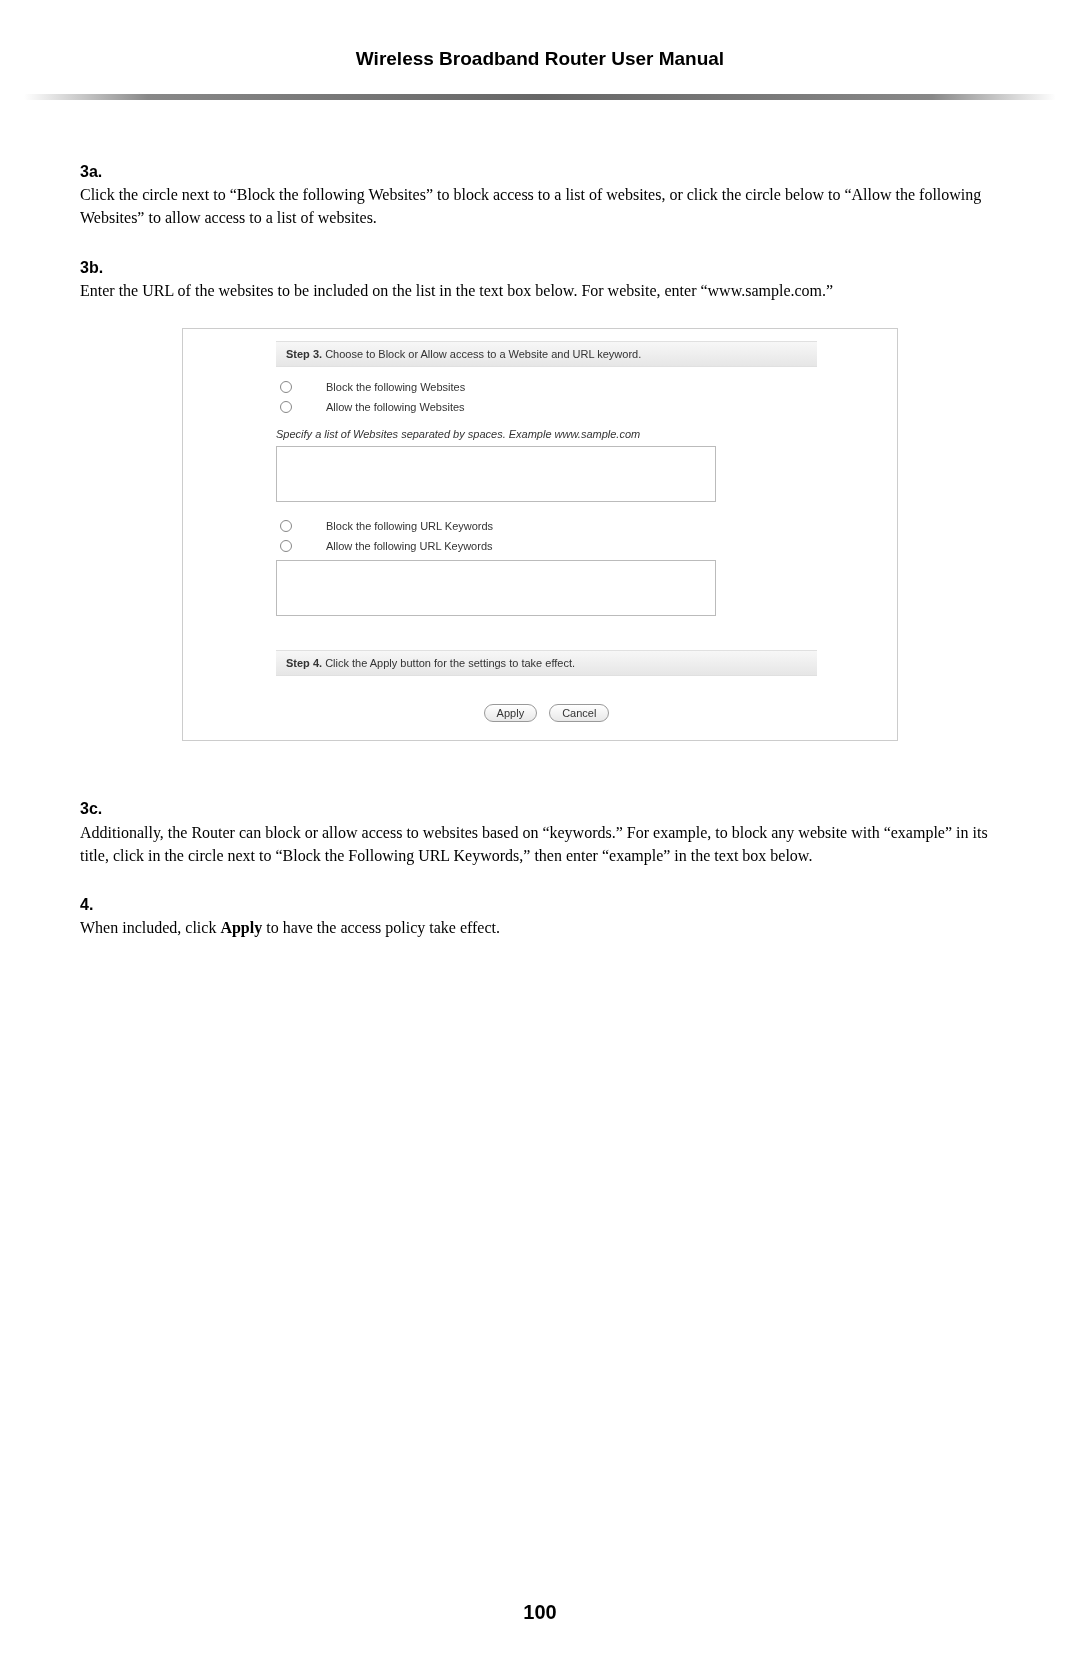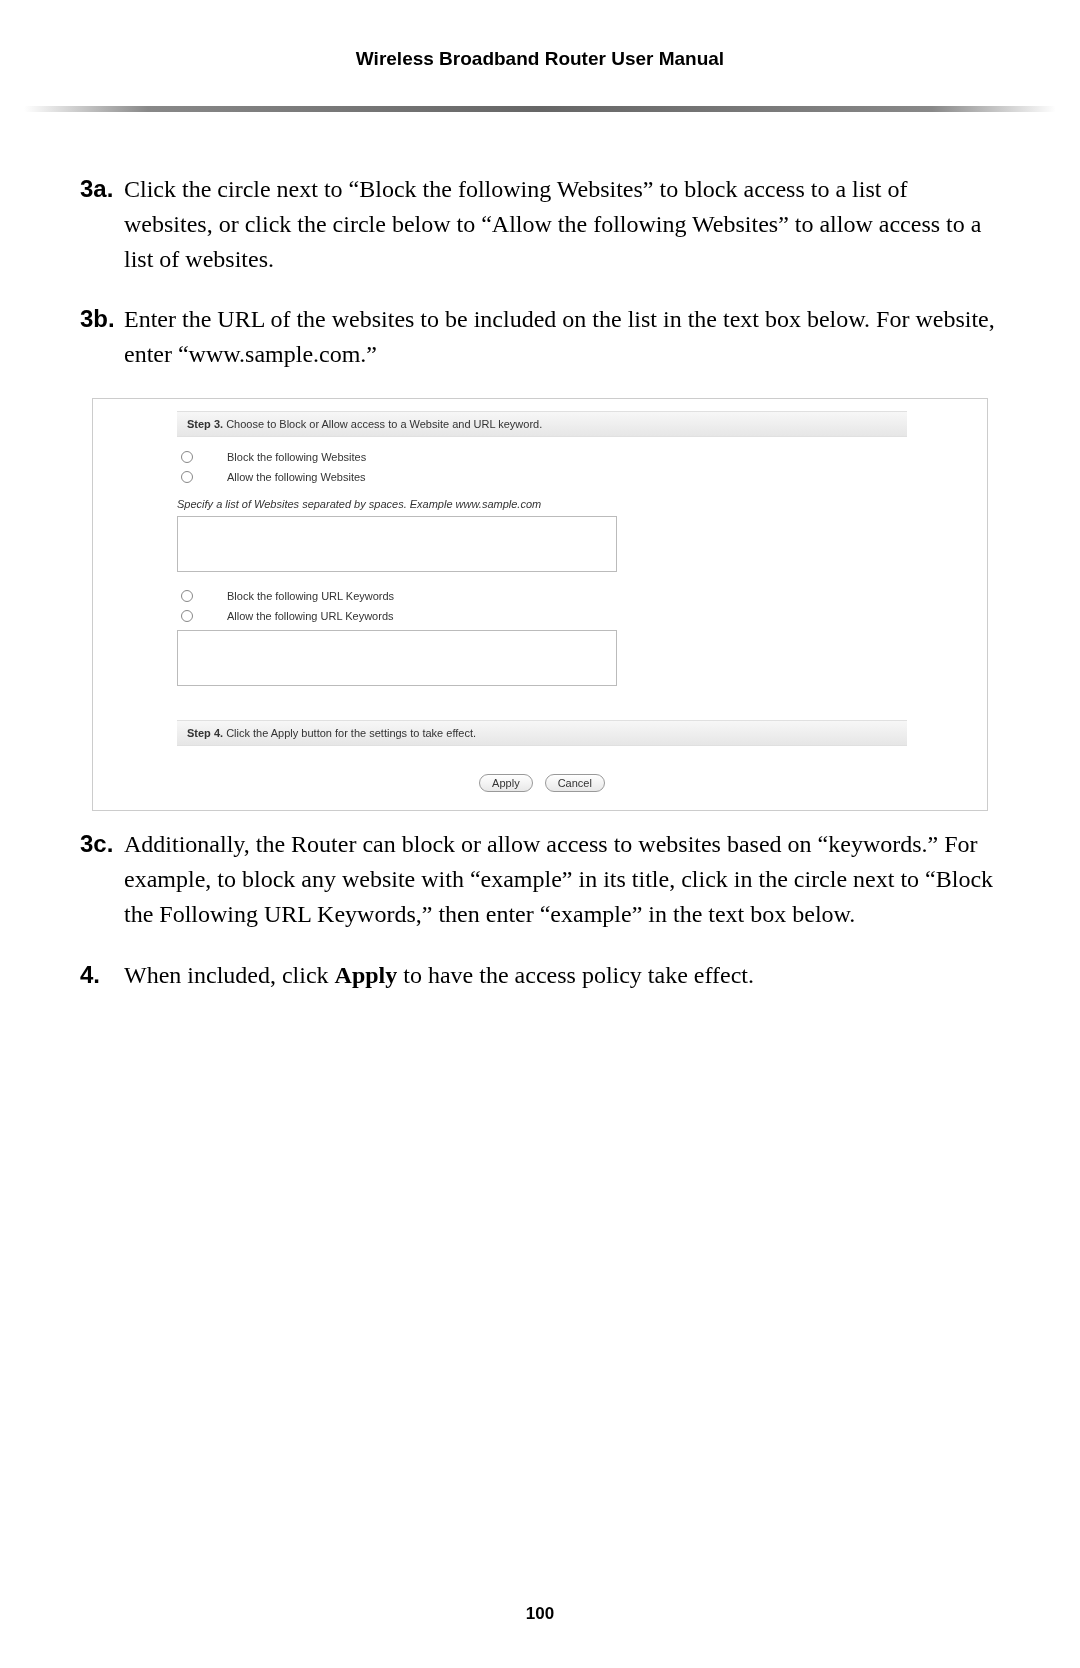--- a/index.html
+++ b/index.html
@@ -7,59 +7,60 @@
       width: 1080px;
       height: 1668px;
       background: #fff;
       font-family: Georgia, "Times New Roman", serif;
       color: #000;
       position: relative;
     }
     .page-header {
       text-align: center;
       padding-top: 48px;
-      padding-bottom: 36px;
+      padding-bottom: 24px;
       font-family: Arial, Helvetica, sans-serif;
       font-weight: bold;
       font-size: 19px;
       color: #000;
     }
     .header-rule {
       height: 6px;
       margin: 0 24px 0 24px;
       background: linear-gradient(to right, #fff 0%, #888 12%, #666 50%, #888 88%, #fff 100%);
       border-radius: 3px;
     }
     .content {
       padding: 60px 80px 0 80px;
     }
     .instr-item {
       display: flex;
       margin-bottom: 26px;
-      font-size: 24px;
+      font-size: 16px;
       line-height: 1.45;
+      flex-direction: column;
     }
     .instr-num {
       width: 44px;
       flex-shrink: 0;
       font-family: Arial, Helvetica, sans-serif;
       font-weight: bold;
     }
     .instr-body { flex: 1; }
     .instr-body b { font-weight: bold; }
 
     .screenshot {
-      margin: 14px auto 16px auto;
-      width: 896px;
+      margin: 14px auto 56px auto;
+      width: 716px;
       border: 1px solid #ccc;
       background: #fff;
       font-family: Verdana, Arial, sans-serif;
       font-size: 11px;
       color: #333;
-      padding: 6px 0 18px 4px;
+      padding: 6px 0 18px 13px;
     }
     .shot-inner { padding: 0 80px 0 80px; }
     .step-header {
       background: linear-gradient(#f7f7f7, #e6e6e6);
       border: 1px solid #e0e0e0;
       border-left: none;
       border-right: none;
       padding: 6px 10px;
       margin-bottom: 10px;
       margin-top: 6px;
@@ -102,21 +103,21 @@
       background: linear-gradient(#fff, #e8e8e8);
       color: #333;
     }
     .page-number {
       position: absolute;
       bottom: 44px;
       left: 0; right: 0;
       text-align: center;
       font-family: Arial, Helvetica, sans-serif;
       font-weight: bold;
-      font-size: 17px;
+      font-size: 20px;
     }
   </style>
 </head>
 <body>
 
 <div class="page-header">Wireless Broadband Router User Manual</div>
 <div class="header-rule"></div>
 
 <div class="content">
 

